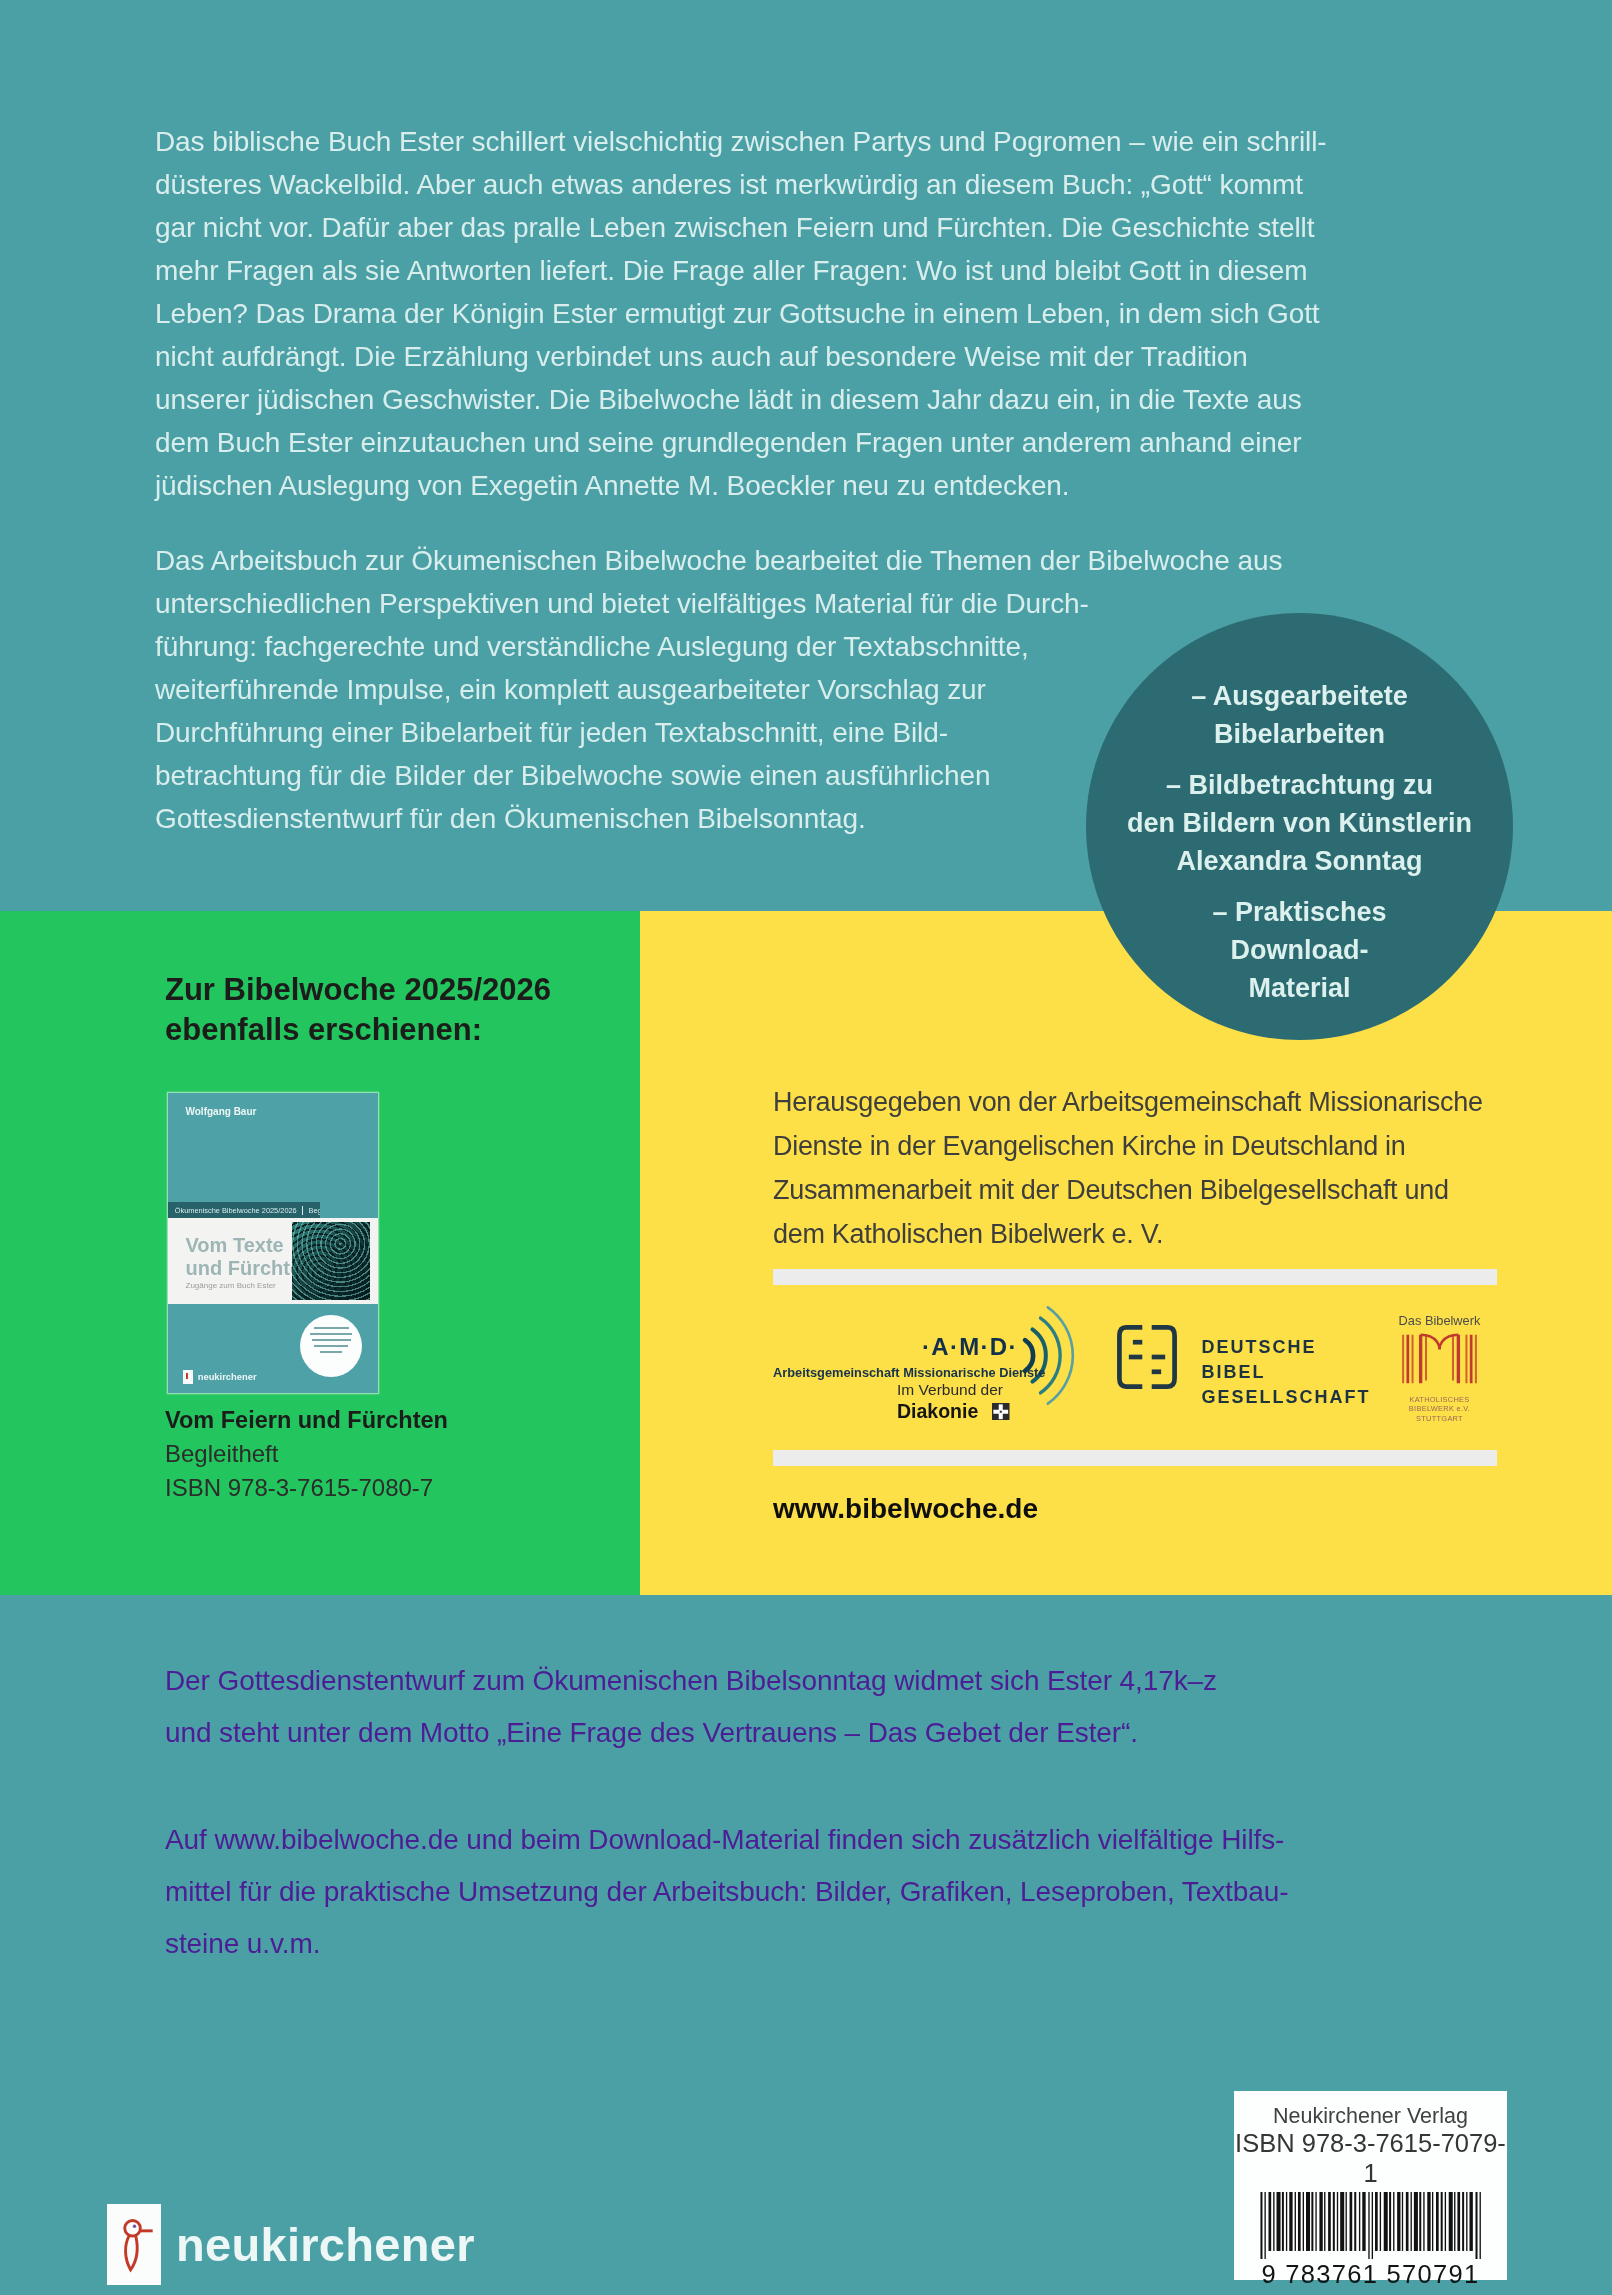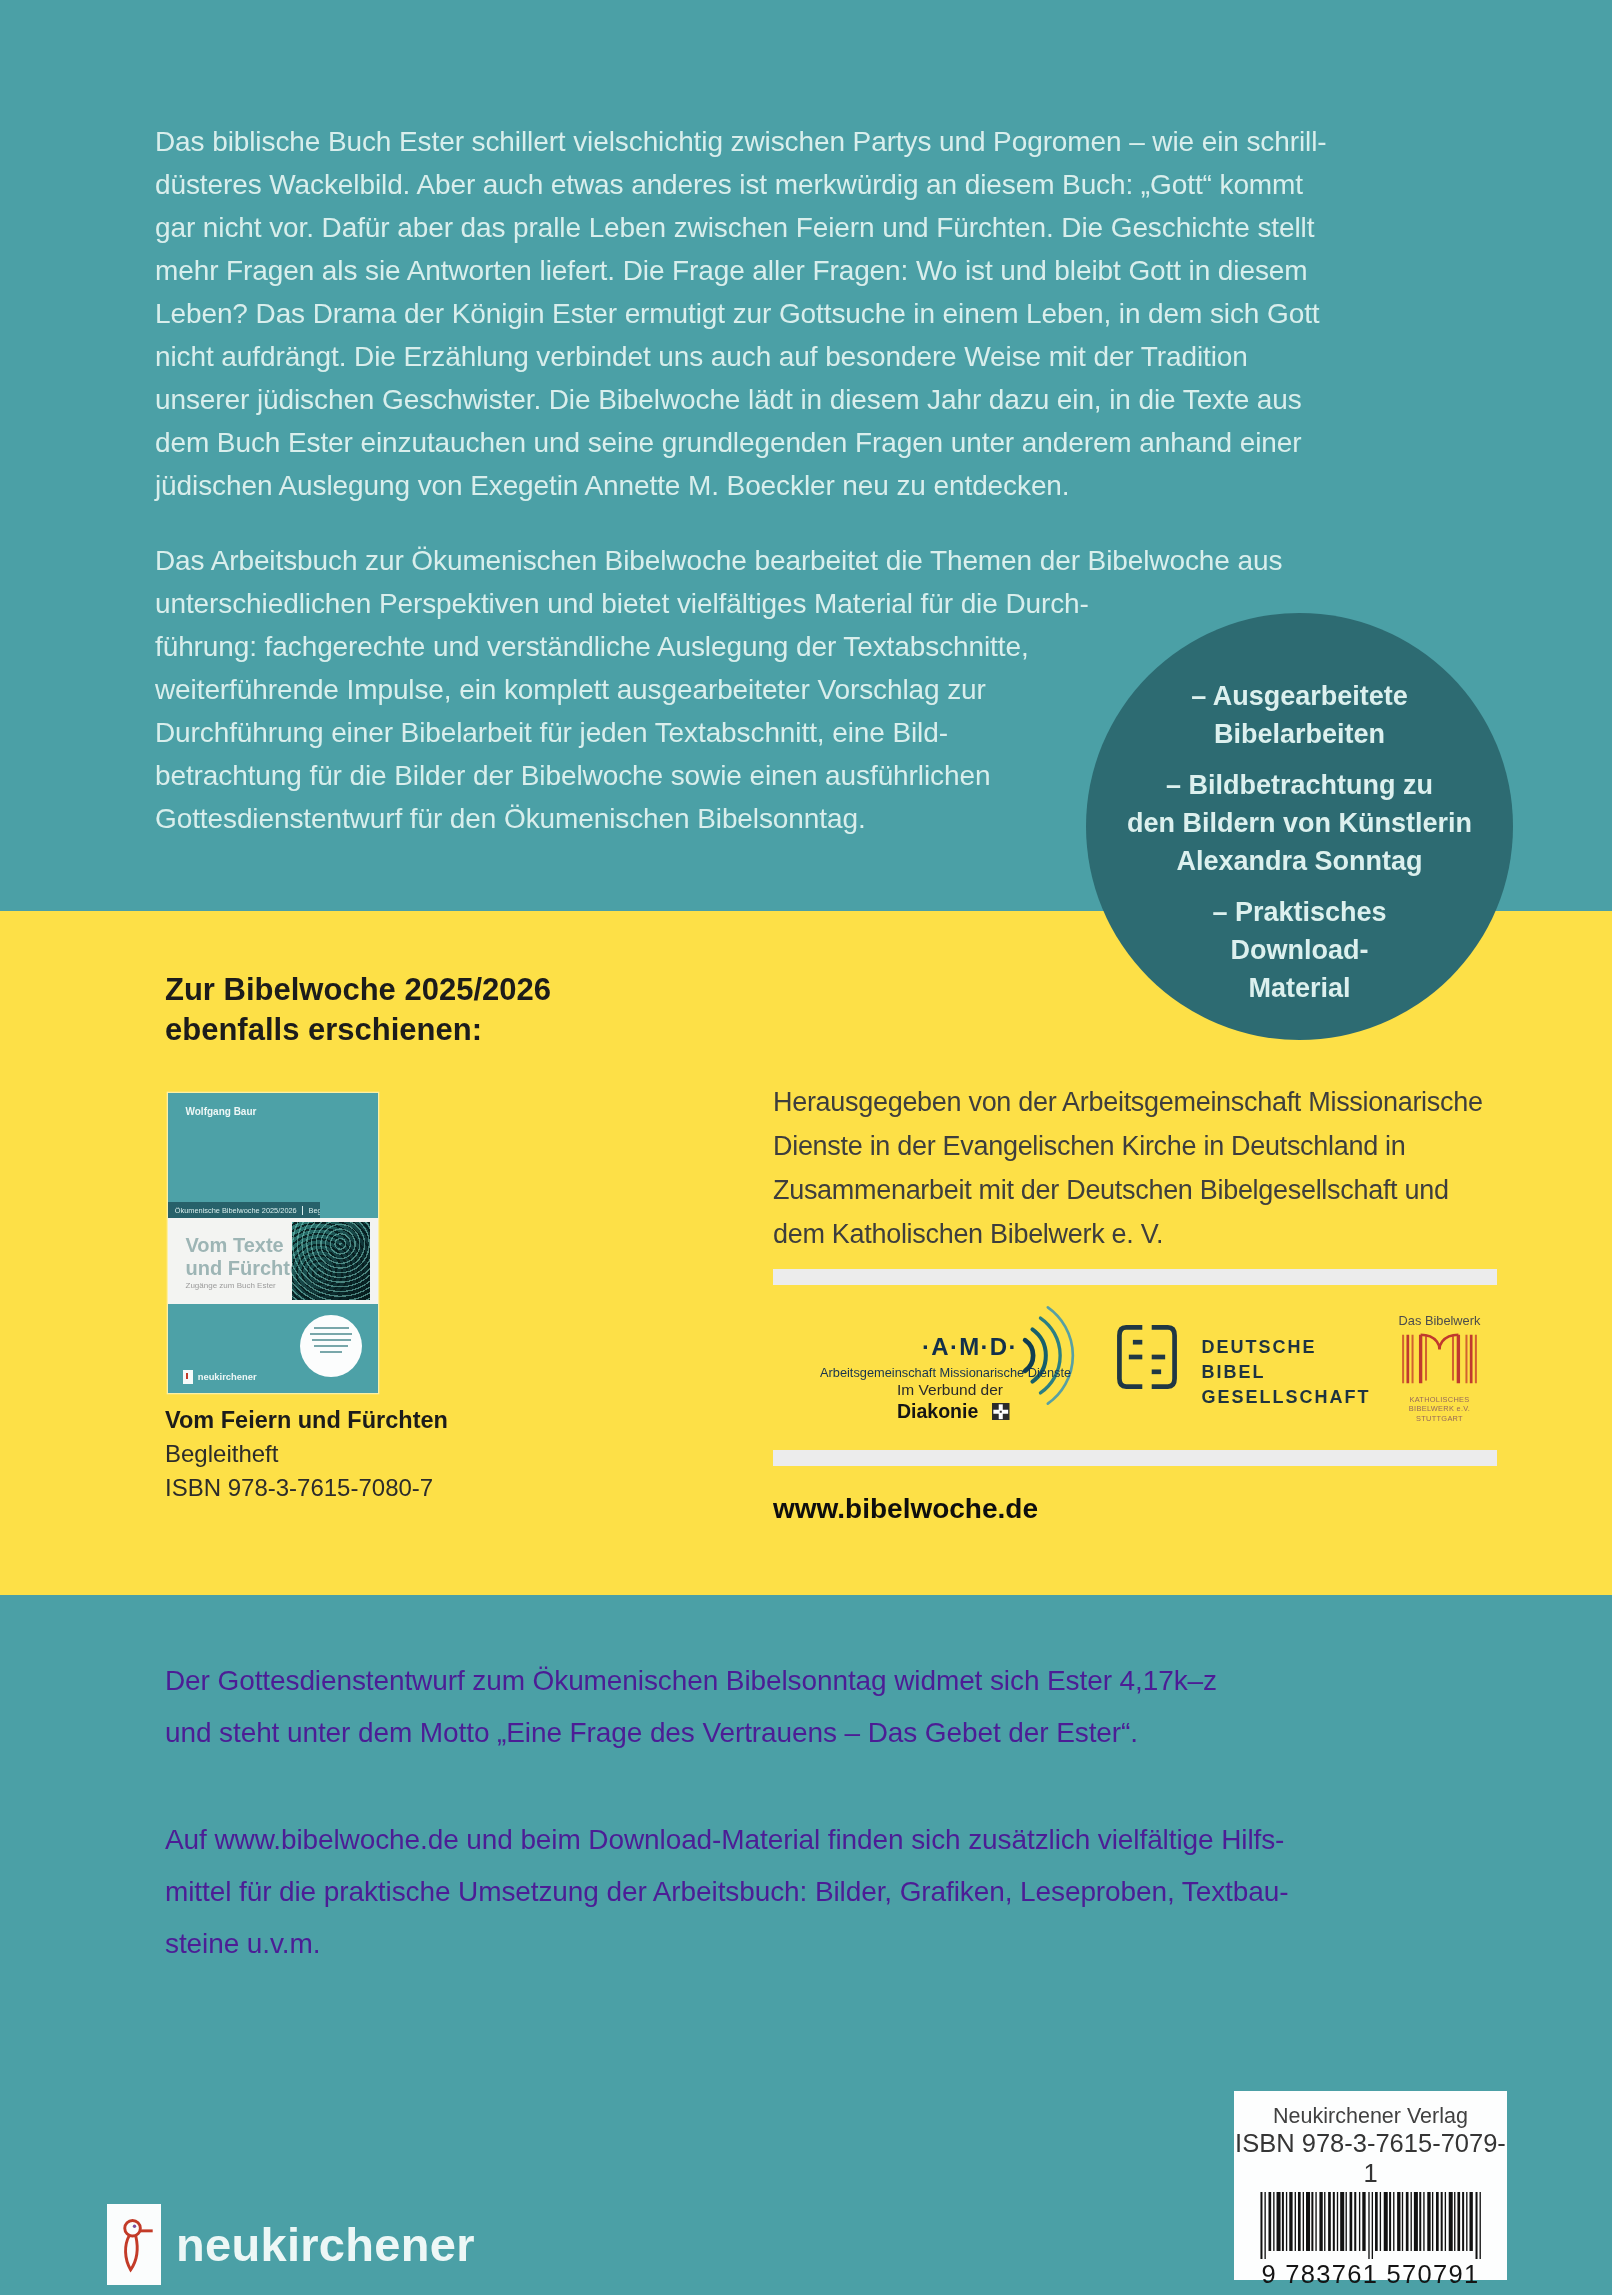--- a/index.html
+++ b/index.html
@@ -15,21 +15,21 @@
   
   .feature-circle{
     position:absolute;left:1086px;top:613px;width:427px;height:427px;border-radius:50%;
     background:#2d6b72;display:flex;flex-direction:column;align-items:center;justify-content:center;
     text-align:center;color:#dcf0ee;font-size:27px;font-weight:bold;line-height:38px;
     padding-top:31px;box-sizing:border-box;z-index:3;
   }
   .feature-circle .item{margin:6.7px 0;}
   
   .panels{position:absolute;left:0;top:911px;width:1612px;height:684px;z-index:1;}
-  .gray-panel{position:absolute;left:0;top:0;width:640px;height:684px;background:#fde047;padding-left:22px;}
+  .gray-panel{position:absolute;left:0;top:0;width:640px;height:684px;background:#22c55e;padding-left:22px;}
   .white-panel{position:absolute;left:640px;top:0;width:973px;height:684px;background:#fde047;}
   
   .also-heading{position:absolute;left:165px;top:51px;font-size:31px;line-height:40px;font-weight:bold;color:#1c1c1b;}
   .cover{position:absolute;left:168px;top:182px;width:210px;height:300px;background:#4da1a7;
          box-shadow:0 0 0 1.3px rgba(255,255,255,.5);}
   .cover-author{position:absolute;left:17.5px;top:13.4px;font-size:10px;font-weight:bold;color:#eef7f6;}
   .cover-band{position:absolute;left:0;top:109px;width:152px;height:16px;background:#27616a;
               display:flex;align-items:center;padding-left:6.7px;box-sizing:border-box;
               font-size:7.4px;color:#d8edec;white-space:nowrap;overflow:hidden;}
   .cover-band .badge{margin-left:5.4px;padding-left:5.4px;border-left:0.7px solid #d8edec;}
@@ -50,21 +50,21 @@
   .cover-pub .nm{font-size:9.4px;font-weight:600;color:#eef7f6;}
   .caption{position:absolute;left:165px;top:496px;color:#1c1c1b;}
   .caption-title{font-size:23.5px;font-weight:bold;}
   .caption-line{font-size:24px;color:#2c2c2b;margin-top:6px;}
   
   .pub-text{position:absolute;left:133px;top:161px;font-size:27px;line-height:44px;letter-spacing:-0.3px;color:#3e3e3d;}
   .divider{position:absolute;left:133px;width:724px;height:15.5px;background:#ececec;}
   .d1{top:358px;} .d2{top:539px;}
   .amd-letters{position:absolute;left:282px;top:422px;font-size:24px;font-weight:bold;letter-spacing:1.3px;color:#13304b;}
   .amd-waves{position:absolute;left:374px;top:391px;}
-  .amd-name{position:absolute;left:133px;top:454px;font-size:12.8px;font-weight:normal;color:#16334e;margin-left:47px;}
+  .amd-name{position:absolute;left:133px;top:454px;font-size:12.8px;font-weight:bold;color:#16334e;}
   .amd-verbund{position:absolute;left:257px;top:470px;font-size:15.5px;color:#2a2a2a;}
   .amd-diakonie{position:absolute;left:257px;top:489px;display:flex;align-items:center;gap:14px;}
   .amd-diakonie b{font-size:19.5px;color:#151515;}
   .dbg{position:absolute;left:470px;top:411px;display:flex;gap:17.5px;}
   .dbg-text{font-size:18px;font-weight:bold;letter-spacing:2px;line-height:25px;color:#1e3340;padding-top:5.4px;}
   .bw{position:absolute;left:751px;top:402px;width:97px;text-align:center;}
   .bw-label{font-size:12.8px;color:#4c4c4c;}
   .bw-sub{font-size:7.4px;line-height:9.4px;letter-spacing:0.3px;color:#97695a;margin-top:2.7px;}
   .website{position:absolute;left:133px;top:582px;font-size:28px;font-weight:bold;color:#0e0e0e;}
   

